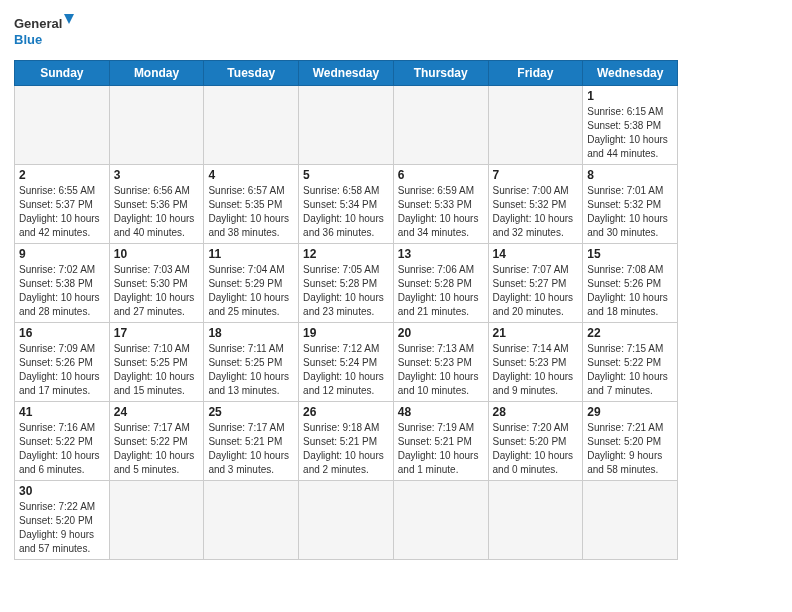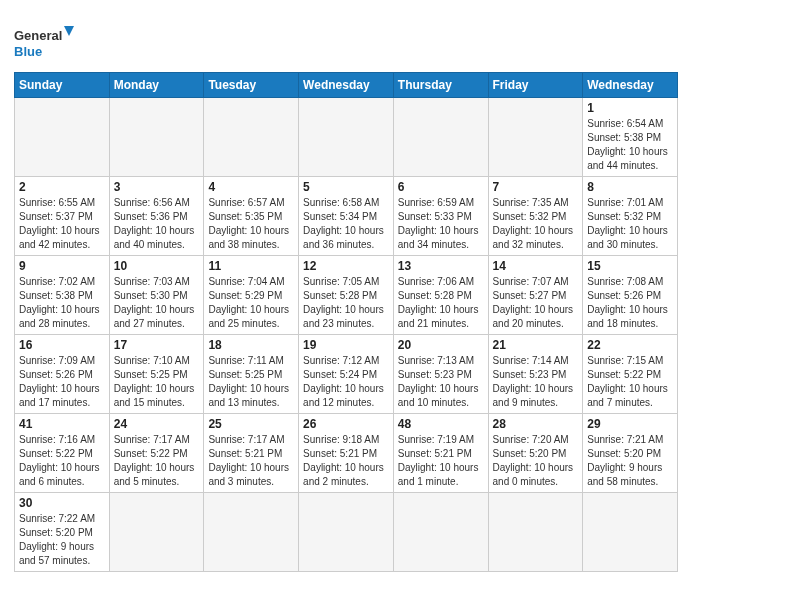--- a/index.html
+++ b/index.html
@@ -7,21 +7,21 @@
       font-family: Arial, sans-serif;
       background: #fff;
       width: 792px;
       height: 612px;
       overflow: hidden;
     }
     .page {
       width: 692px;
       min-height: 612px;
       background: #fff;
-      padding: 22px 14px 10px 14px;
+      padding: 10px 14px 10px 14px;
     }
     .header-area {
       display: flex;
       justify-content: space-between;
       align-items: flex-start;
       margin-bottom: 6px;
     }
     .logo {
       display: flex;
       align-items: center;
@@ -44,21 +44,21 @@
     .calendar {
       width: 100%;
       border-collapse: collapse;
       border: 1px solid #ccc;
       font-size: 10.5px;
     }
     .calendar thead tr th {
       background: #1a7abf;
       color: #fff;
       padding: 5px 4px;
-      text-align: left;
+      text-align: center;
       font-size: 12px;
       font-weight: bold;
       border: 1px solid #1565a0;
     }
     .calendar tbody tr td {
       vertical-align: top;
       border: 1px solid #ccc;
       padding: 3px 4px;
       width: calc(100%/7);
       height: 78px;
@@ -120,21 +120,21 @@
     <tbody id="calendar-body">
     <tr>
           <td class="empty"></td>
           <td class="empty"></td>
           <td class="empty"></td>
           <td class="empty"></td>
           <td class="empty"></td>
           <td class="empty"></td>
           <td>
             <span class="day-number">1</span>
-            <div class="day-info">Sunrise: 6:54 AM
+            <div class="day-info">Sunrise: 6:15 AM
 Sunset: 5:38 PM
 Daylight: 10 hours and 44 minutes.</div>
           </td>
         </tr>
         <tr>
           <td>
             <span class="day-number">2</span>
             <div class="day-info">Sunrise: 6:55 AM
 Sunset: 5:37 PM
 Daylight: 10 hours and 42 minutes.</div>
@@ -158,21 +158,21 @@
 Daylight: 10 hours and 36 minutes.</div>
           </td>
           <td>
             <span class="day-number">6</span>
             <div class="day-info">Sunrise: 6:59 AM
 Sunset: 5:33 PM
 Daylight: 10 hours and 34 minutes.</div>
           </td>
           <td>
             <span class="day-number">7</span>
-            <div class="day-info">Sunrise: 7:35 AM
+            <div class="day-info">Sunrise: 7:00 AM
 Sunset: 5:32 PM
 Daylight: 10 hours and 32 minutes.</div>
           </td>
           <td>
             <span class="day-number">8</span>
             <div class="day-info">Sunrise: 7:01 AM
 Sunset: 5:32 PM
 Daylight: 10 hours and 30 minutes.</div>
           </td>
         </tr>

